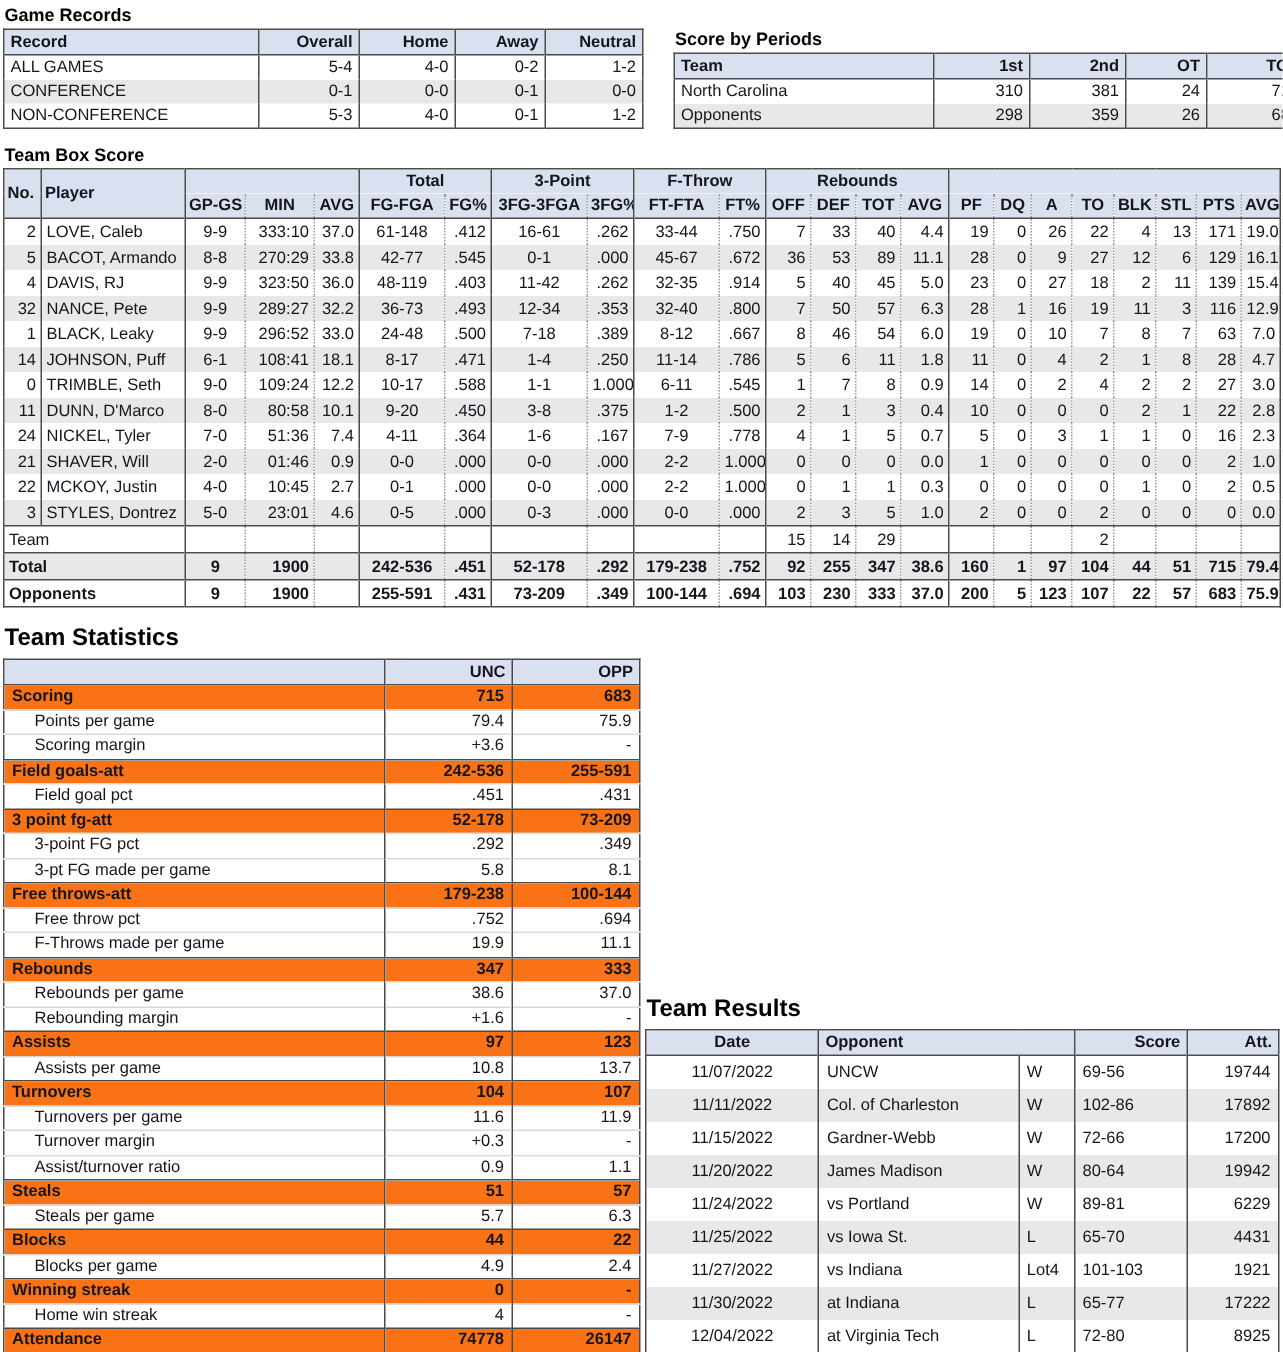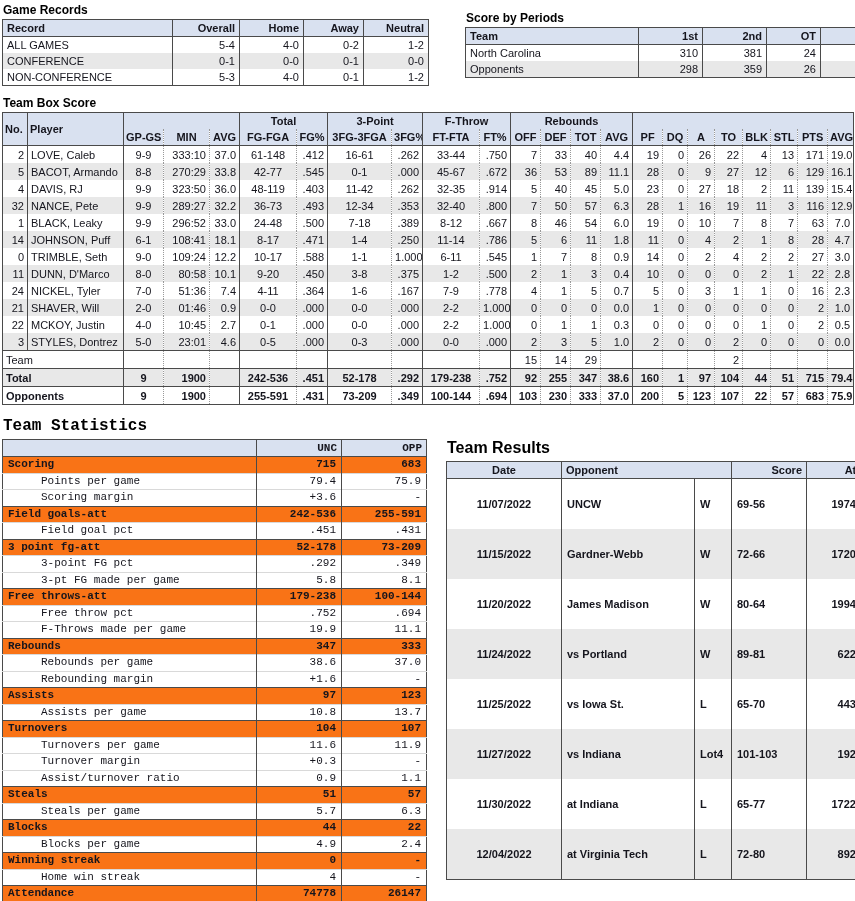--- a/index.html
+++ b/index.html
@@ -7,24 +7,24 @@
     --stripe-bg:#e8e8e8;
     --bd:#4a4a4a;
     --dotted:#999999;
     --text:#15151d;
   }
   *{box-sizing:border-box;}
   body{margin:0;background:#ffffff;color:var(--text);font-family:"Liberation Sans",sans-serif;}
   .page{width:855px;padding:2px;}
   .section-title{font-size:12px;font-weight:bold;margin:1px 0 2px 1px;color:#000;}
   .section-title.big{font-size:16px;margin:12px 0 4px 1px;}
-  .top-row,.bottom-row{display:flex;gap:20px;align-items:center;}
+  .top-row,.bottom-row{display:flex;gap:4px;align-items:flex-end;}
   .top-row .col-left{width:428px;}
   .top-row .col-right{width:421px;margin-left:16px;}
-  .bottom-row .col-left{width:424px;font-family:Liberation Mono, monospace;}
+  .bottom-row .col-left{width:424px;}
   .bottom-row .col-right{width:485px;}
 
   table{border-collapse:collapse;table-layout:fixed;font-size:11px;width:100%;border:1px solid var(--bd);}
   th,td{padding:1px 4px;white-space:nowrap;overflow:hidden;line-height:14px;}
   thead th{background:var(--header-bg);font-weight:bold;text-align:center;}
   thead{border-bottom:1px solid var(--bd);}
   .al{text-align:left;}
   .ar{text-align:right;}
   .ac{text-align:center;}
   .bs{border-left:1px solid var(--bd);}
@@ -37,24 +37,24 @@
   #boxscore th{padding:1px 2px;}
   #boxscore tbody tr:nth-child(13){border-top:1px solid var(--bd);}
   #boxscore tbody tr:nth-child(14),
   #boxscore tbody tr:nth-child(15){border-top:1px solid var(--bd);}
   #boxscore tbody tr:nth-child(n+14){font-weight:bold;}
 
   
   #stats td{padding:1px 5px;line-height:13.5px;}
   #stats tr.cat{background:#f97316;font-weight:bold;border-top:1px solid var(--bd);}
   #stats tr.sub{border-top:1px solid #d9d9d9;}
-  #stats tr.sub td:first-child{padding-left:38px;}
+  #stats tr.sub td:first-child{padding-left:20px;}
 
   
-  #results td{padding:18px 5px;font-weight:bold;}
+  #results td{padding:4px 5px;}
 </style>
 </head>
 <body>
 
 <div class="page">
 
   <div class="top-row">
     <div class="col-left">
       <div class="section-title">Game Records</div>
       <table id="gamerecords" class="stripe">
@@ -755,20 +755,27 @@
         </thead>
         <tbody>
             <tr>
               <td class="ac">11/07/2022</td>
               <td class="al bs">UNCW</td>
               <td class="al bs">W</td>
               <td class="al bs">69-56</td>
               <td class="ar bs">19744</td>
             </tr>
             <tr>
+              <td class="ac">11/11/2022</td>
+              <td class="al bs">Col. of Charleston</td>
+              <td class="al bs">W</td>
+              <td class="al bs">102-86</td>
+              <td class="ar bs">17892</td>
+            </tr>
+            <tr>
               <td class="ac">11/15/2022</td>
               <td class="al bs">Gardner-Webb</td>
               <td class="al bs">W</td>
               <td class="al bs">72-66</td>
               <td class="ar bs">17200</td>
             </tr>
             <tr>
               <td class="ac">11/20/2022</td>
               <td class="al bs">James Madison</td>
               <td class="al bs">W</td>

